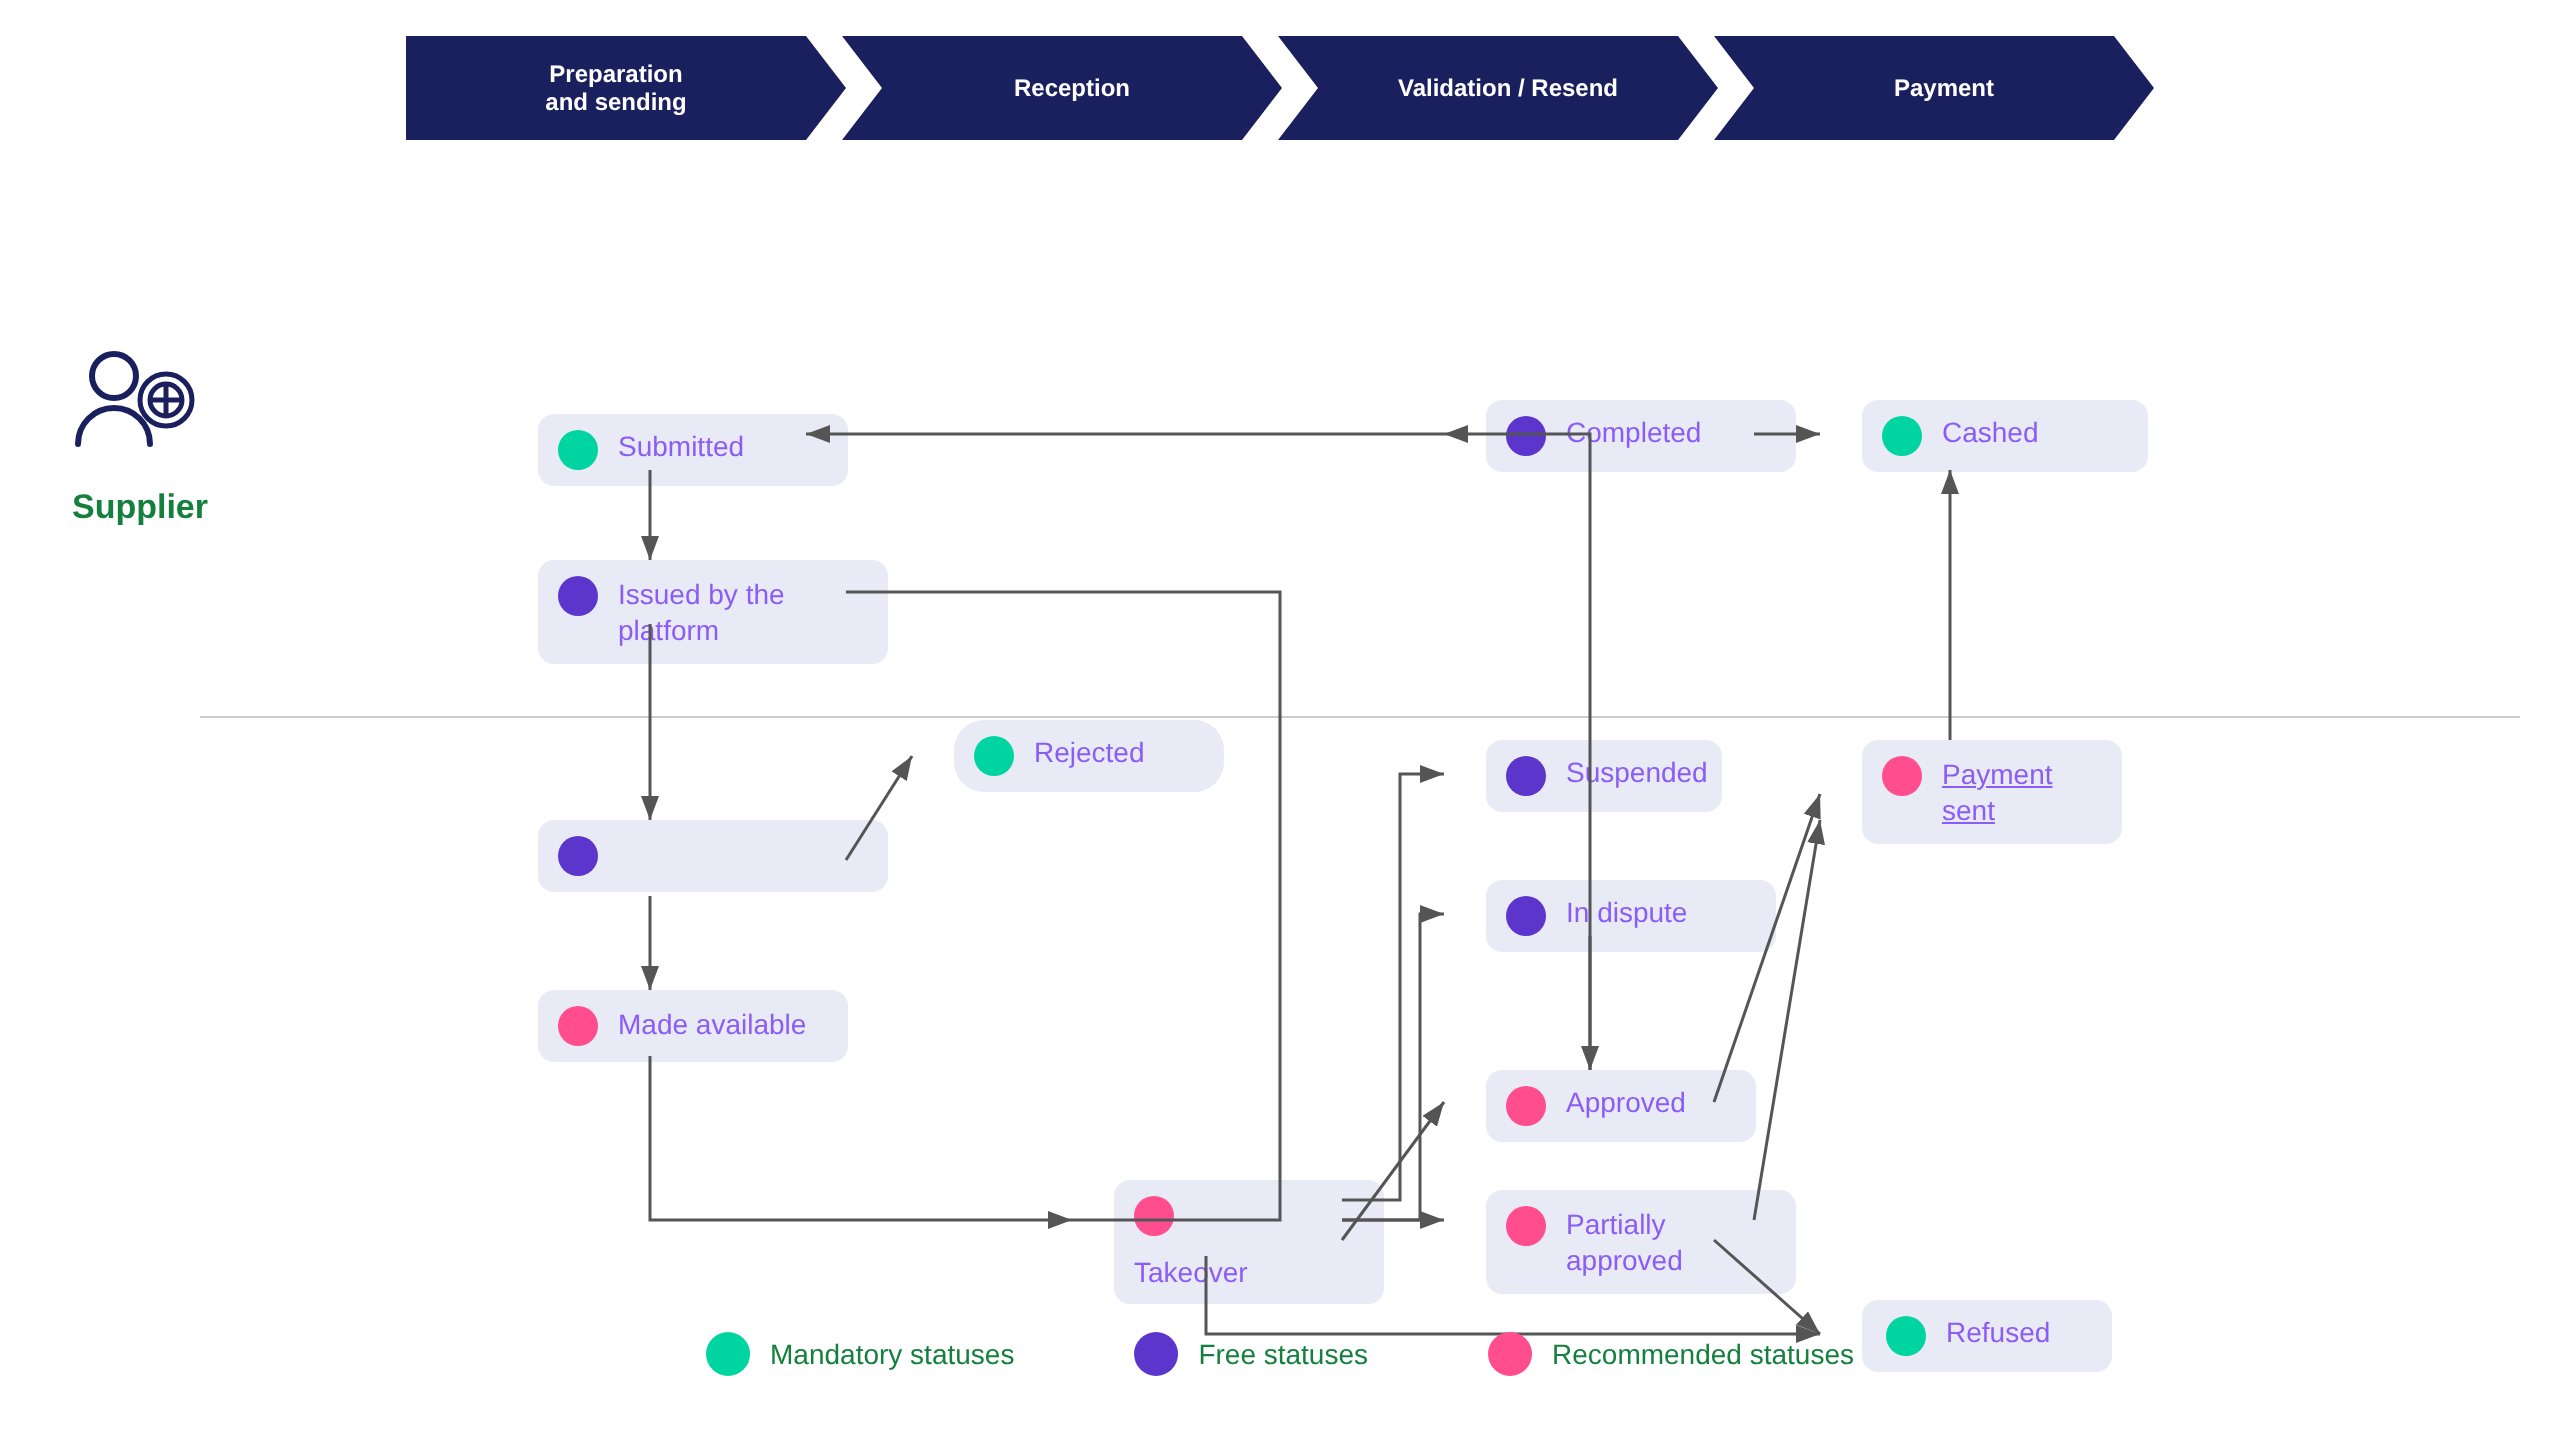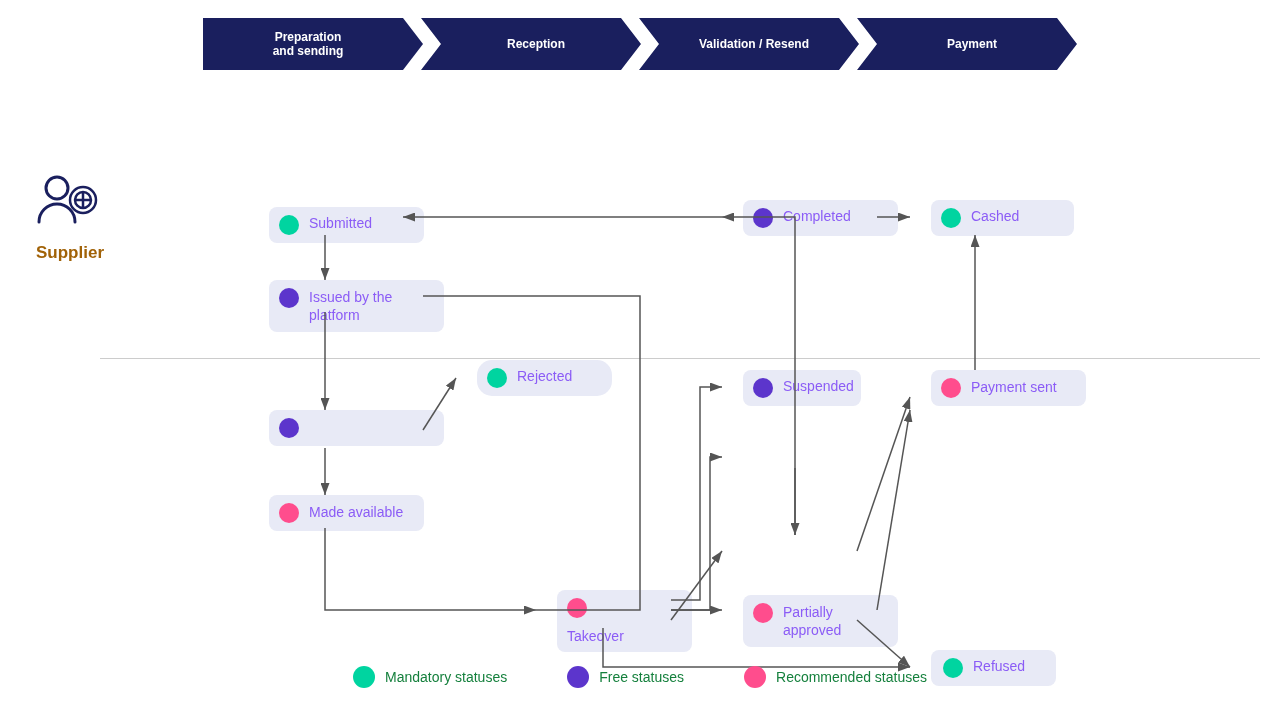--- a/index.html
+++ b/index.html
@@ -73,21 +73,21 @@
     .role-label.purchaser { top: 330px; }
 
     .role-icon {
       font-size: 44px;
       color: #1a1f5e;
       line-height: 1;
     }
     .role-text {
       font-size: 17px;
       font-weight: 600;
-      color: #a16207;
+      color: #15803d;
       margin-top: 6px;
     }
 
     
     .status-box {
       position: absolute;
       background: #e8eaf6;
       border-radius: 8px;
       padding: 8px 14px 8px 10px;
       display: flex;
@@ -212,33 +212,41 @@
   <div class="status-box" style="left:722px; top:120px; width:155px;">
     <div class="status-dot dot-purple"></div>
     <span>Completed</span>
   </div>
 
   <div class="status-box" style="left:722px; top:290px; width:118px;">
     <div class="status-dot dot-purple"></div>
     <span>Suspended</span>
   </div>
 
-
+  <div class="status-box" style="left:722px; top:360px; width:145px;">
+    <div class="status-dot dot-purple"></div>
+    <span>In dispute</span>
+  </div>
+
+  <div class="status-box" style="left:722px; top:455px; width:135px;">
+    <div class="status-dot dot-pink"></div>
+    <span>Approved</span>
+  </div>
 
   <div class="status-box" style="left:722px; top:515px; width:155px;">
     <div class="status-dot dot-pink"></div>
     <span style="white-space:normal; line-height:1.3;">Partially approved</span>
   </div>
 
   <div class="status-box" style="left:910px; top:120px; width:143px;">
     <div class="status-dot dot-green"></div>
     <span>Cashed</span>
   </div>
 
-  <div class="status-box" style="left:910px; top:290px; width:155px;">
+  <div class="status-box" style="left:910px; top:290px; width:130px;text-decoration:underline;">
     <div class="status-dot dot-pink"></div>
     <span style="white-space:normal; line-height:1.3;">Payment sent</span>
   </div>
 
   <div class="status-box" style="left:910px; top:570px; width:125px;padding-left:12px;">
     <div class="status-dot dot-green"></div>
     <span>Refused</span>
   </div>
 
   <svg class="svg-overlay">

